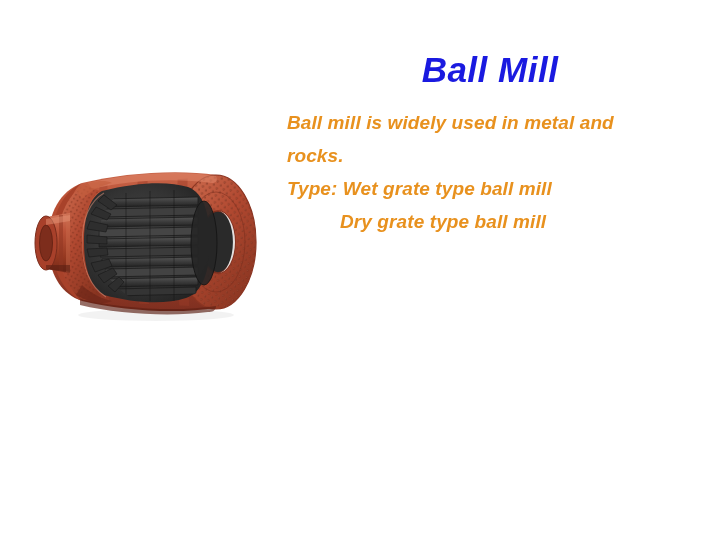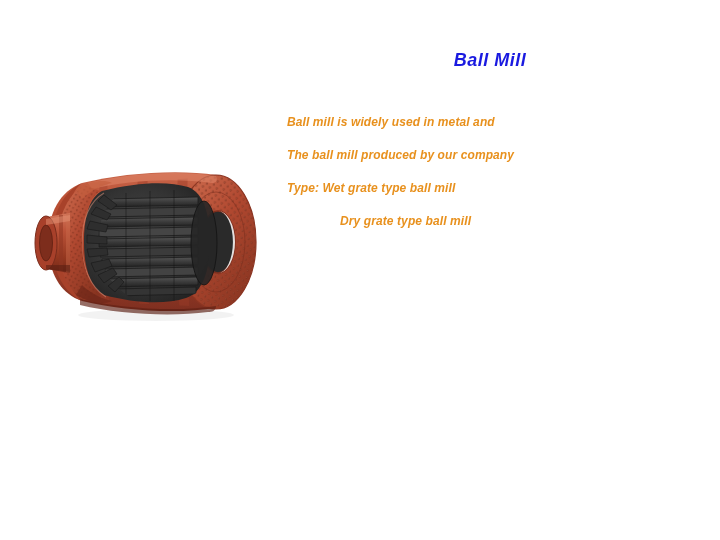--- a/index.html
+++ b/index.html
@@ -25,37 +25,37 @@
     background: #ffffff;
   }
 
   
   #title {
     position: absolute;
     left: 290px;
     top: 50px;
     width: 400px;
     text-align: center;
-    font-size: 18px;
+    font-size: 35px;
     font-weight: bold;
     font-style: italic;
     color: #1a1ae0;
     letter-spacing: 0.5px;
     white-space: nowrap;
   }
 
   
   #body-text {
     position: absolute;
     left: 287px;
     top: 106px;
     width: 400px;
   }
   .body-line {
-    font-size: 12px;
+    font-size: 19px;
     font-weight: bold;
     font-style: italic;
     color: #e8911e;
     line-height: 33px;
     height: 33px;
     white-space: nowrap;
     letter-spacing: 0.1px;
   }
   .body-line.indent {
     padding-left: 53px;
@@ -261,18 +261,18 @@
 
         <path d="M28,110 L52,110 L52,117 L28,114 Z" fill="#5c1f12" opacity="0.6"></path>
       </g>
 
       <ellipse cx="138" cy="160" rx="78" ry="6" fill="#000000" opacity="0.05"></ellipse>
     </svg>
   </div>
 
   <div id="body-text">
     <div class="body-line">Ball mill is widely used in metal and</div>
-    <div class="body-line">The ball mill produced by our company</div>
+    <div class="body-line">rocks.</div>
     <div class="body-line">Type: Wet grate type ball mill</div>
     <div class="body-line indent">Dry grate type ball mill</div>
   </div>
 
 </div>
 
 </body></html>

